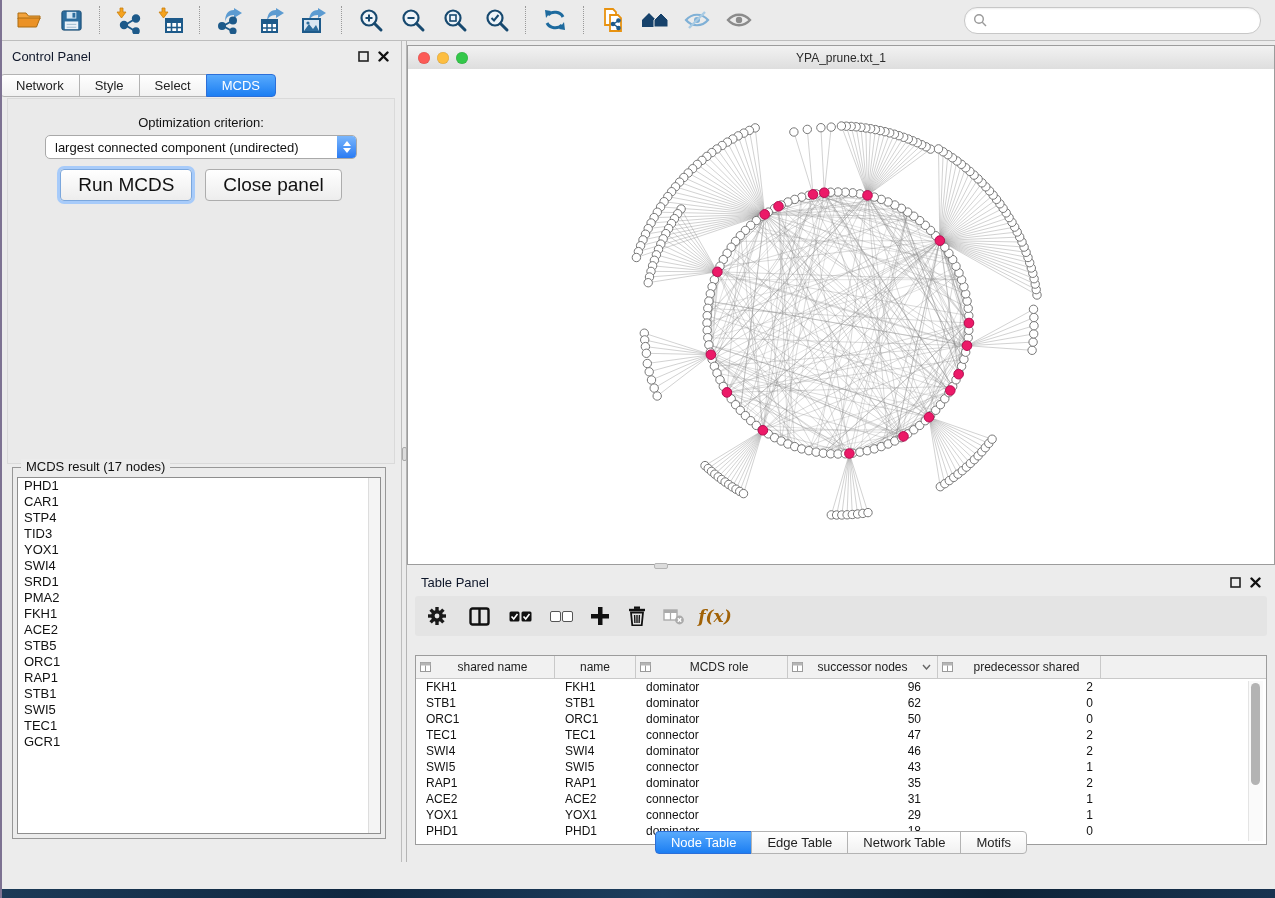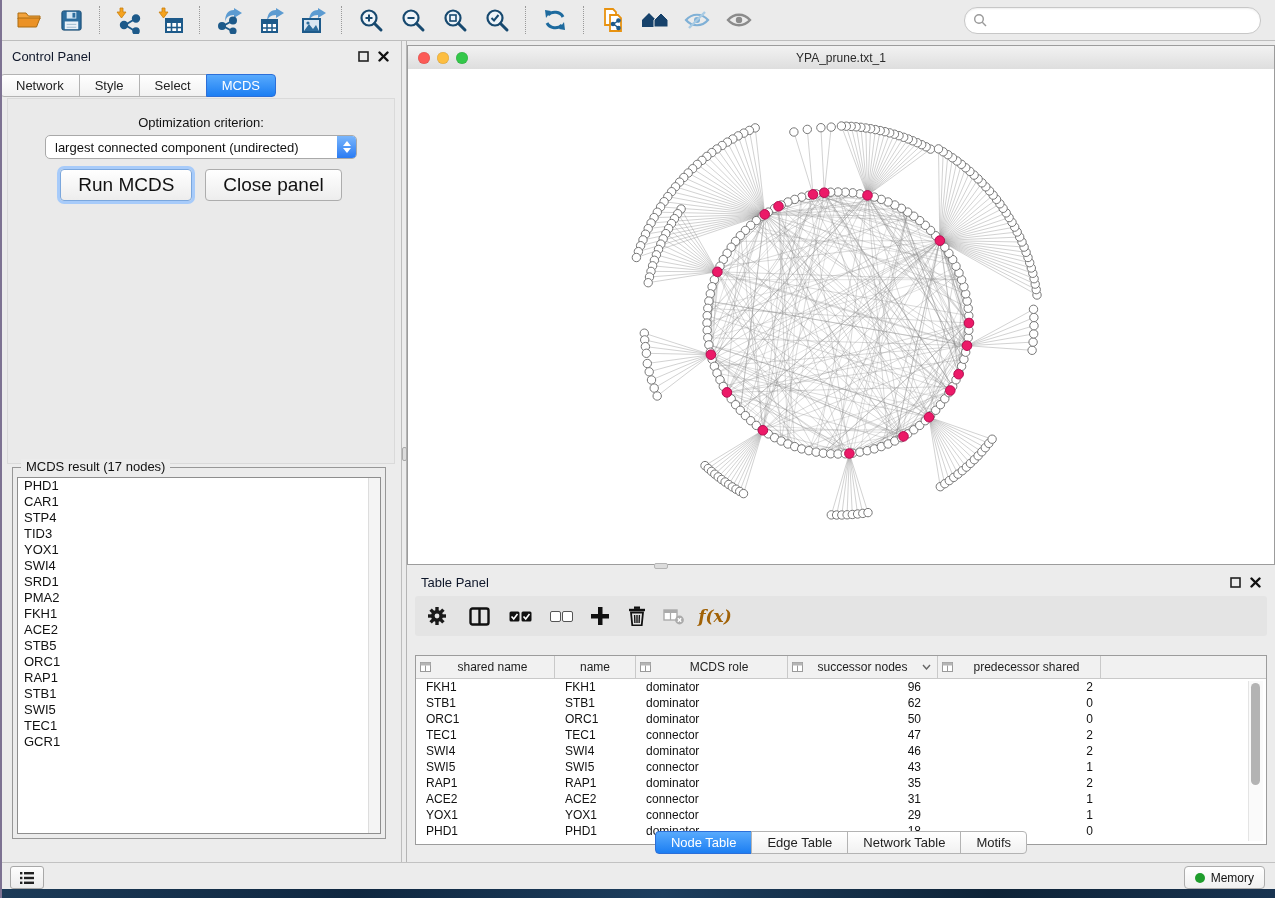--- a/index.html
+++ b/index.html
@@ -1247,30 +1247,14 @@
     <div class="tp-tabs">
       <div class="seg">
         <button class="active">Node Table</button>
         <button>Edge Table</button>
         <button>Network Table</button>
         <button>Motifs</button>
       </div>
     </div>
   </div>
 
-  <div class="status-bar">
-    <div class="sb-left">
-      <svg width="16" height="14" viewBox="0 0 16 14">
-        <rect x="1" y="1" width="2.4" height="2.4" fill="#222"></rect>
-          <rect x="5" y="1" width="10" height="2.4" fill="#222"></rect>
-        <rect x="1" y="5.8" width="2.4" height="2.4" fill="#222"></rect>
-          <rect x="5" y="5.8" width="10" height="2.4" fill="#222"></rect>
-        <rect x="1" y="10.6" width="2.4" height="2.4" fill="#222"></rect>
-          <rect x="5" y="10.6" width="10" height="2.4" fill="#222"></rect>
-      </svg>
-    </div>
-    <div class="sb-mem">
-      <span class="mem-dot" style="background: rgb(31, 157, 44);"></span>
-      <span>Memory</span>
-    </div>
-  </div>
   <div class="wallpaper"></div>
 </div>
 
 </body></html>

